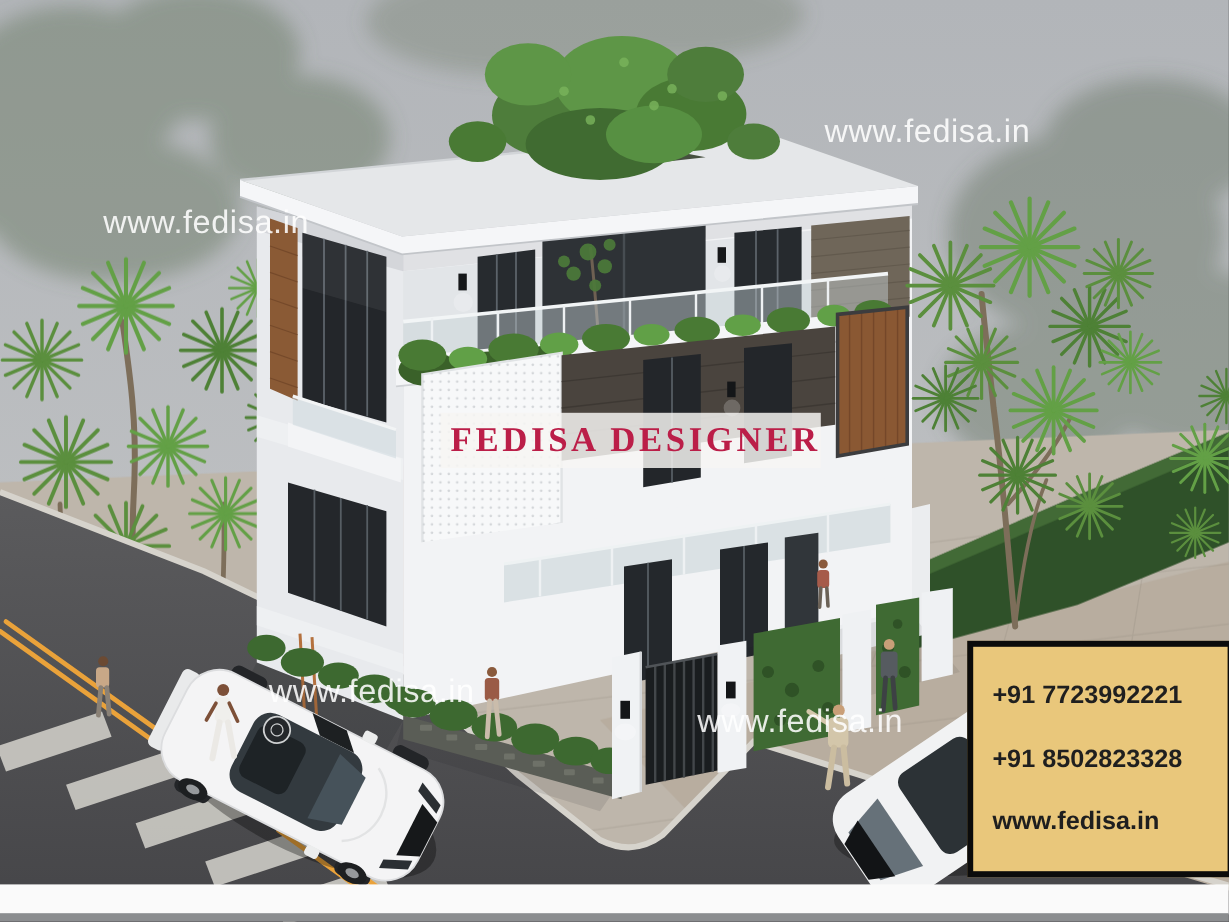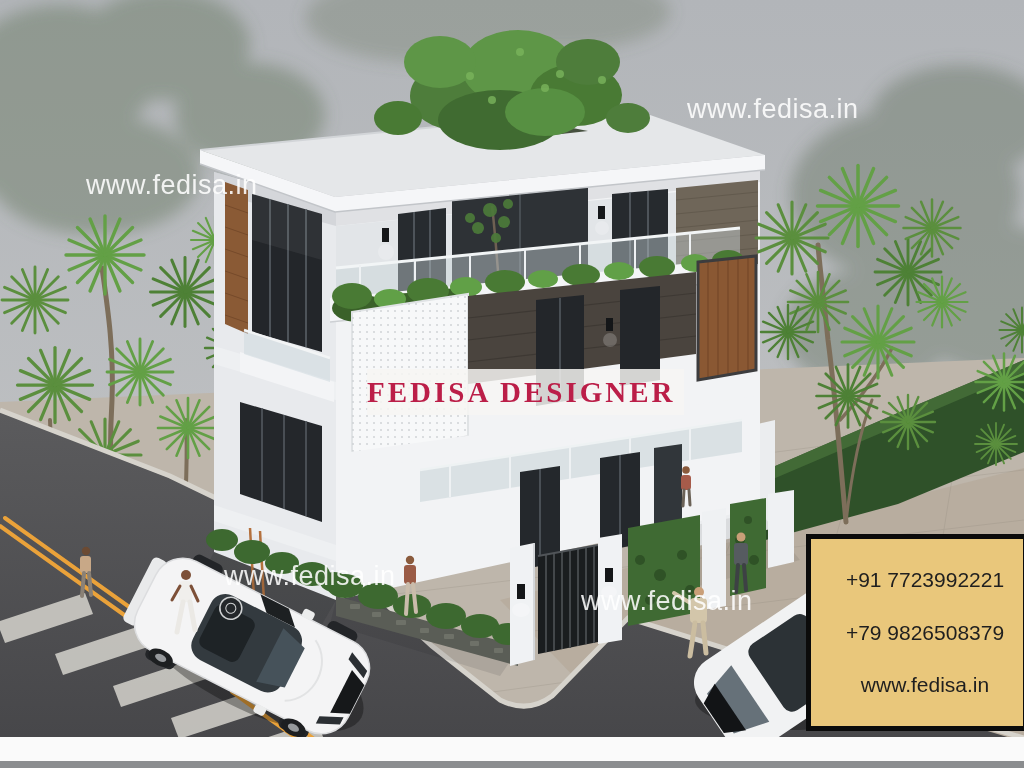--- a/index.html
+++ b/index.html
@@ -5,29 +5,29 @@
   html,body{margin:0;padding:0;background:#222;}
   .stage{position:relative;width:1024px;height:768px;overflow:hidden;
          font-family:"Liberation Sans",sans-serif;background:#b7babd;}
   .stage svg{position:absolute;left:0;top:0;z-index:1;}
   .wm{position:absolute;z-index:3;color:rgba(255,255,255,0.87);
       font-size:27px;font-weight:400;letter-spacing:.5px;white-space:nowrap;}
   .wm1{left:86px;top:170px;}
   .wm2{left:687px;top:94px;}
   .wm3{left:224px;top:561px;}
   .wm4{left:581px;top:586px;}
-  .banner{position:absolute;z-index:4;left:367px;top:369px;width:317px;height:46px;
+  .banner{position:absolute;z-index:4;left:367px;top:344px;width:317px;height:46px;
       background:rgba(247,245,243,0.84);color:#bb1e48;
       font-family:"Liberation Serif",serif;font-weight:700;font-size:29px;
-      letter-spacing:3px;text-align:left;line-height:47px;white-space:nowrap;}
+      letter-spacing:3px;text-align:right;line-height:47px;white-space:nowrap;}
   .contact-card{position:absolute;z-index:5;left:806px;top:534px;width:196px;height:187px;
       background:#e9c77b;border:5px solid #0b0b0b;
       display:flex;flex-direction:column;justify-content:space-evenly;
       padding-left:16px;}
-  .contact-line{color:#1f1f1f;font-size:21px;font-weight:400;white-space:nowrap;text-align:center;}
+  .contact-line{color:#1f1f1f;font-size:21px;font-weight:700;white-space:nowrap;}
 </style>
 </head>
 <body>
 
 <div class="stage">
 
 <svg width="1024" height="768" viewBox="0 0 1024 768">
   <defs>
     <linearGradient id="skyGrad" x1="0" y1="0" x2="0" y2="1">
       <stop offset="0" stop-color="#b2b5b9"></stop>
@@ -523,17 +523,17 @@
 
 <div class="wm wm1">www.fedisa.in</div>
 <div class="wm wm2">www.fedisa.in</div>
 <div class="wm wm3">www.fedisa.in</div>
 <div class="wm wm4">www.fedisa.in</div>
 
 <div class="banner">FEDISA DESIGNER</div>
 
 <div class="contact-card">
   <div class="contact-line">+91 7723992221</div>
-  <div class="contact-line">+79 9826508379</div>
+  <div class="contact-line">+91 8502823328</div>
   <div class="contact-line">www.fedisa.in</div>
 </div>
 
 </div>
 
 </body></html>

